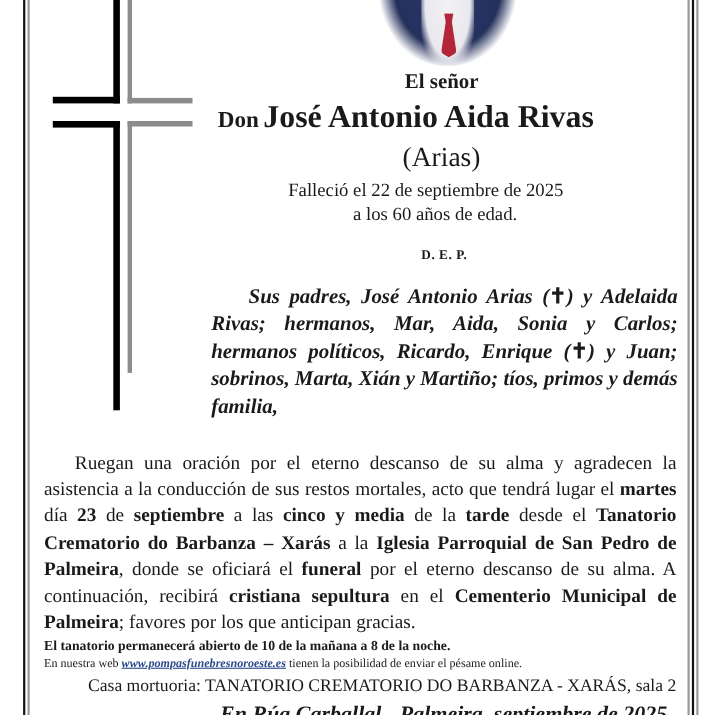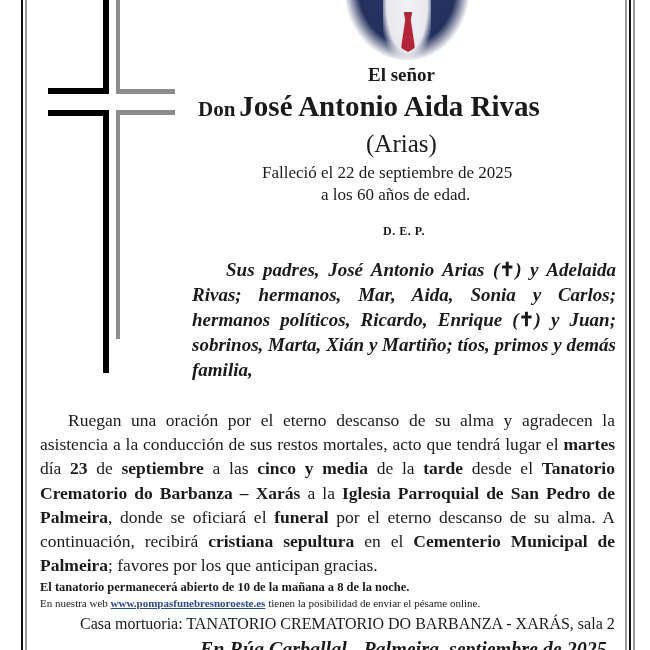--- a/index.html
+++ b/index.html
@@ -60,21 +60,21 @@
   .cross-sym { font-style:normal; font-weight:bold; }
 
   .ruegan {
     position:absolute; left:40px; top:388px; width:575px;
     font-size:17.5px; line-height:24.2px; text-align:justify; text-indent:28px;margin-top:20px;
   }
   .ruegan b { font-weight:bold; }
 
   .horario { position:absolute; left:40px; top:580px; font-size:12.5px; font-weight:bold; white-space:nowrap; }
   .web { position:absolute; left:40px; top:597px; font-size:11px; white-space:nowrap; }
-  .web a { color:#2b4a8a; text-decoration:underline; font-weight:bold; }
+  .web a { color:#2b4a8a; text-decoration:underline; font-weight:bold;font-style:italic; }
   .mortuoria { position:absolute; left:80px; top:615px; font-size:16px; white-space:nowrap; }
   .firma { position:absolute; left:200px; top:638px; font-size:20px; font-weight:bold; font-style:italic; white-space:nowrap; }
 </style>
 </head>
 <body>
 
 <div class="border-line bl-left-black"></div>
 <div class="border-line bl-left-gray"></div>
 <div class="border-line bl-right-gray1"></div>
 <div class="border-line bl-right-black"></div>

